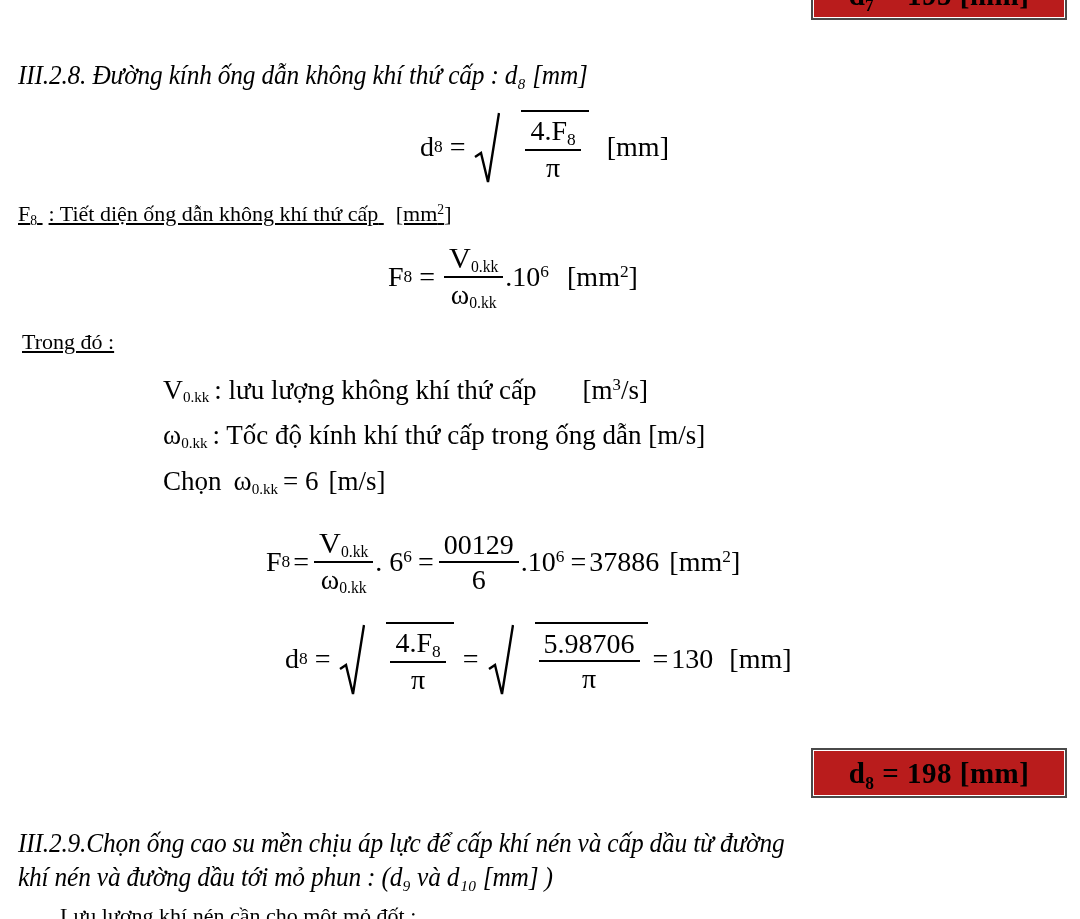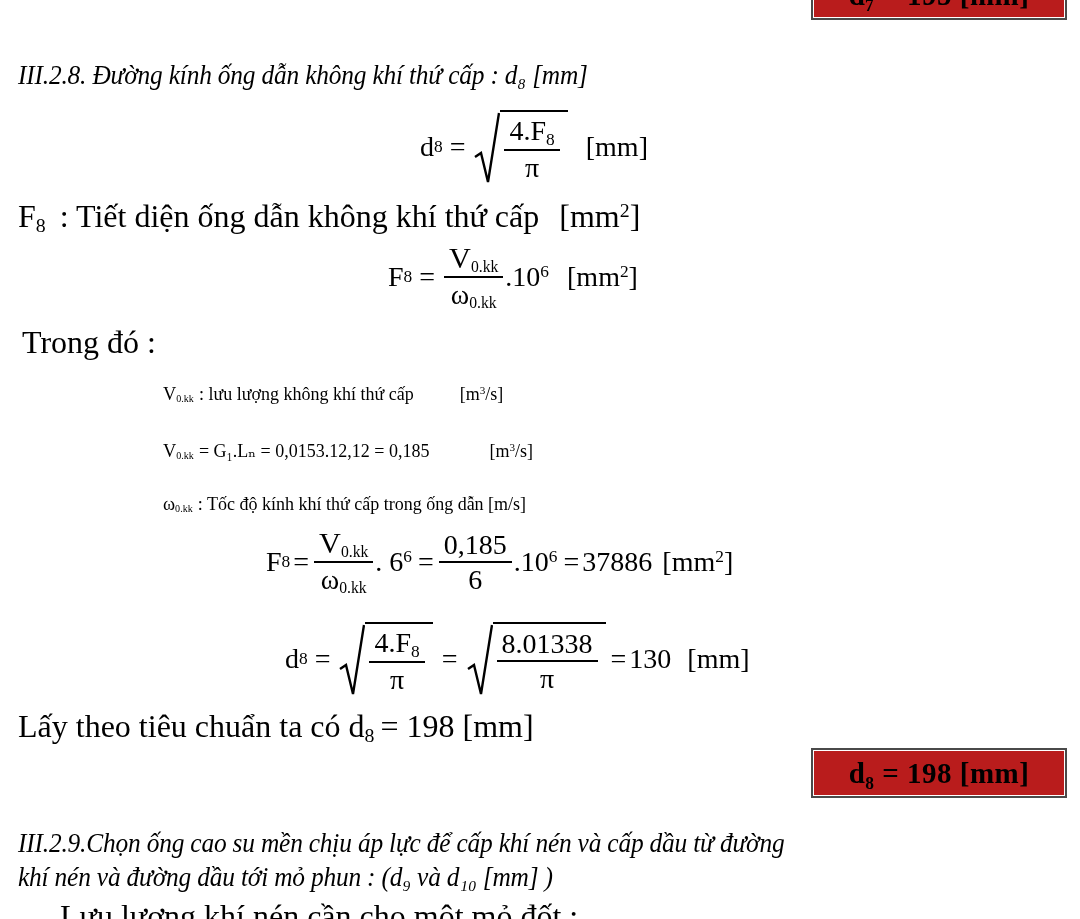--- a/index.html
+++ b/index.html
@@ -63,32 +63,33 @@
     letter-spacing: -0.2px;
     transform: scaleX(0.94);
     transform-origin: left center;
   }
   #heading-328 { left: 18px; top: 58px; }
   #heading-329 { left: 18px; top: 826px; white-space: normal; width: 1040px; }
   #heading-329 .ln { display: block; }
 
   
   .body-text {
-    font-size: 32px;
+    font-size: 22px;
     line-height: 32px;
+    text-decoration: underline;
   }
   #label-F8-def { left: 18px; top: 194px; }
   #label-trong-do { left: 22px; top: 326px; }
   #label-lay-theo { left: 18px; top: 710px; }
   #label-luu-luong { left: 60px; top: 900px; }
 
   .indent-list { position: absolute; left: 163px; top: 366px; }
   .indent-list .li {
-    font-size: 18px;
-    line-height: 48px;
+    font-size: 27px;
+    line-height: 38px;
     white-space: nowrap;
     position: relative;
   }
   .unit-right { display: inline-block; margin-left: 46px; }
   .unit-right2 { display: inline-block; margin-left: 60px; }
 
   
   sub { font-size: 0.62em; vertical-align: -0.26em; }
   sup { font-size: 0.62em; vertical-align: 0.52em; }
   .sub-sm { font-size: 0.56em; vertical-align: -0.24em; }
@@ -118,20 +119,21 @@
   }
   .frac .den {
     padding: 2px 5px 0 5px;
   }
 
   
   .radical {
     display: inline-flex;
     align-items: stretch;
     margin: 0 2px;
+    gap: 21px;
   }
   .radical .rad-sign {
     display: flex;
     align-items: flex-end;
     font-size: 1.15em;
     position: relative;
     width: 26px;
   }
   .radical .rad-sign svg { display: block; }
   .radical .rad-body {
@@ -201,43 +203,43 @@
   </div>
 
   <div class="abs body-text" id="label-trong-do">Trong đó :</div>
 
   <div class="indent-list">
 
     <div class="li">
       <span style="font-size:1.02em">V</span><span class="sub-sm">0.kk</span><span style="margin-left:5px">: lưu lượng không khí thứ cấp</span><span class="unit-right"><span>[m</span><sup>3</sup><span>/s]</span></span>
     </div>
 
-    <div class="li">
-      <span style="font-size:1.02em">V</span><span class="sub-sm">0.kk</span><span style="margin-left:5px">= G₁.Lₙ = 0,0153.12,12 = 0,185</span><span class="unit-right2"><span>[m</span><sup>3</sup><span>/s]</span></span>
-    </div>
 
     <div class="li">
       <span class="omega" style="font-size:1.02em">ω</span><span class="sub-sm">0.kk</span><span style="margin-left:5px">: Tốc độ kính khí thứ cấp trong ống dẫn [m/s]</span>
     </div>
 
+    <div class="li">
+      <span>Chọn</span><span class="omega" style="margin-left:12px;font-size:1.02em">ω</span><span class="sub-sm">0.kk</span><span style="margin-left:5px">= 6</span><span style="margin-left:10px">[m/s]</span>
+    </div>
 
   </div>
 
   <div class="eq" id="eq-F8-calc">
     <span>F</span>
       <sub>8</sub>
     <span class="tight">=</span>
     <span class="frac">
       <span class="num"><span style="font-size:1.08em">V</span><span class="sub-sm">0.kk</span></span>
       <span class="den"><span class="omega">ω</span><span class="sub-sm">0.kk</span></span>
     </span>
     <span><span>. 6</span><sup>6</sup></span>
     <span class="tight" style="margin-left:6px">=</span>
     <span class="frac">
-      <span class="num">0,185</span>
+      <span class="num">00129</span>
       <span class="den">6</span>
     </span>
     <span><span>.10</span><sup>6</sup></span>
     <span class="tight" style="margin-left:6px">=</span>
     <span>37886</span>
     <span style="margin-left:10px"><span>[mm</span><sup>2</sup><span>]</span></span>
   </div>
 
   <div class="eq" id="eq-d8-calc">
     <span>d</span>
@@ -258,33 +260,30 @@
     </span>
     <span class="op">=</span>
     <span class="radical">
       <span class="rad-sign">
         <svg width="26" height="74" viewBox="0 0 26 74" aria-hidden="true">
           <path d="M1 47 L7 43 L14 72 L25 3" fill="none" stroke="#000" stroke-width="2.4" stroke-linejoin="miter"></path>
         </svg>
       </span>
       <span class="rad-body">
         <span class="frac">
-          <span class="num">8.01338</span>
+          <span class="num">5.98706</span>
           <span class="den">π</span>
         </span>
       </span>
     </span>
     <span class="tight">=</span>
     <span>130</span>
     <span style="margin-left:16px">[mm]</span>
   </div>
 
-  <div class="abs body-text" id="label-lay-theo">
-    <span>Lấy theo tiêu chuẩn ta có d</span><sub>8</sub><span style="margin-left:6px">= 198 [mm]</span>
-  </div>
 
   <div class="result-box" id="result-box-d8">
     <span class="rb-text">d₈ = 198  [mm]</span>
   </div>
 
   <div class="abs heading" id="heading-329">
     <span class="ln">III.2.9.Chọn ống cao su mền chịu áp lực để cấp khí nén và cấp dầu từ đường</span>
     <span class="ln">khí nén và đường dầu tới mỏ phun : (d₉ và d₁₀  [mm] )</span>
   </div>
 

